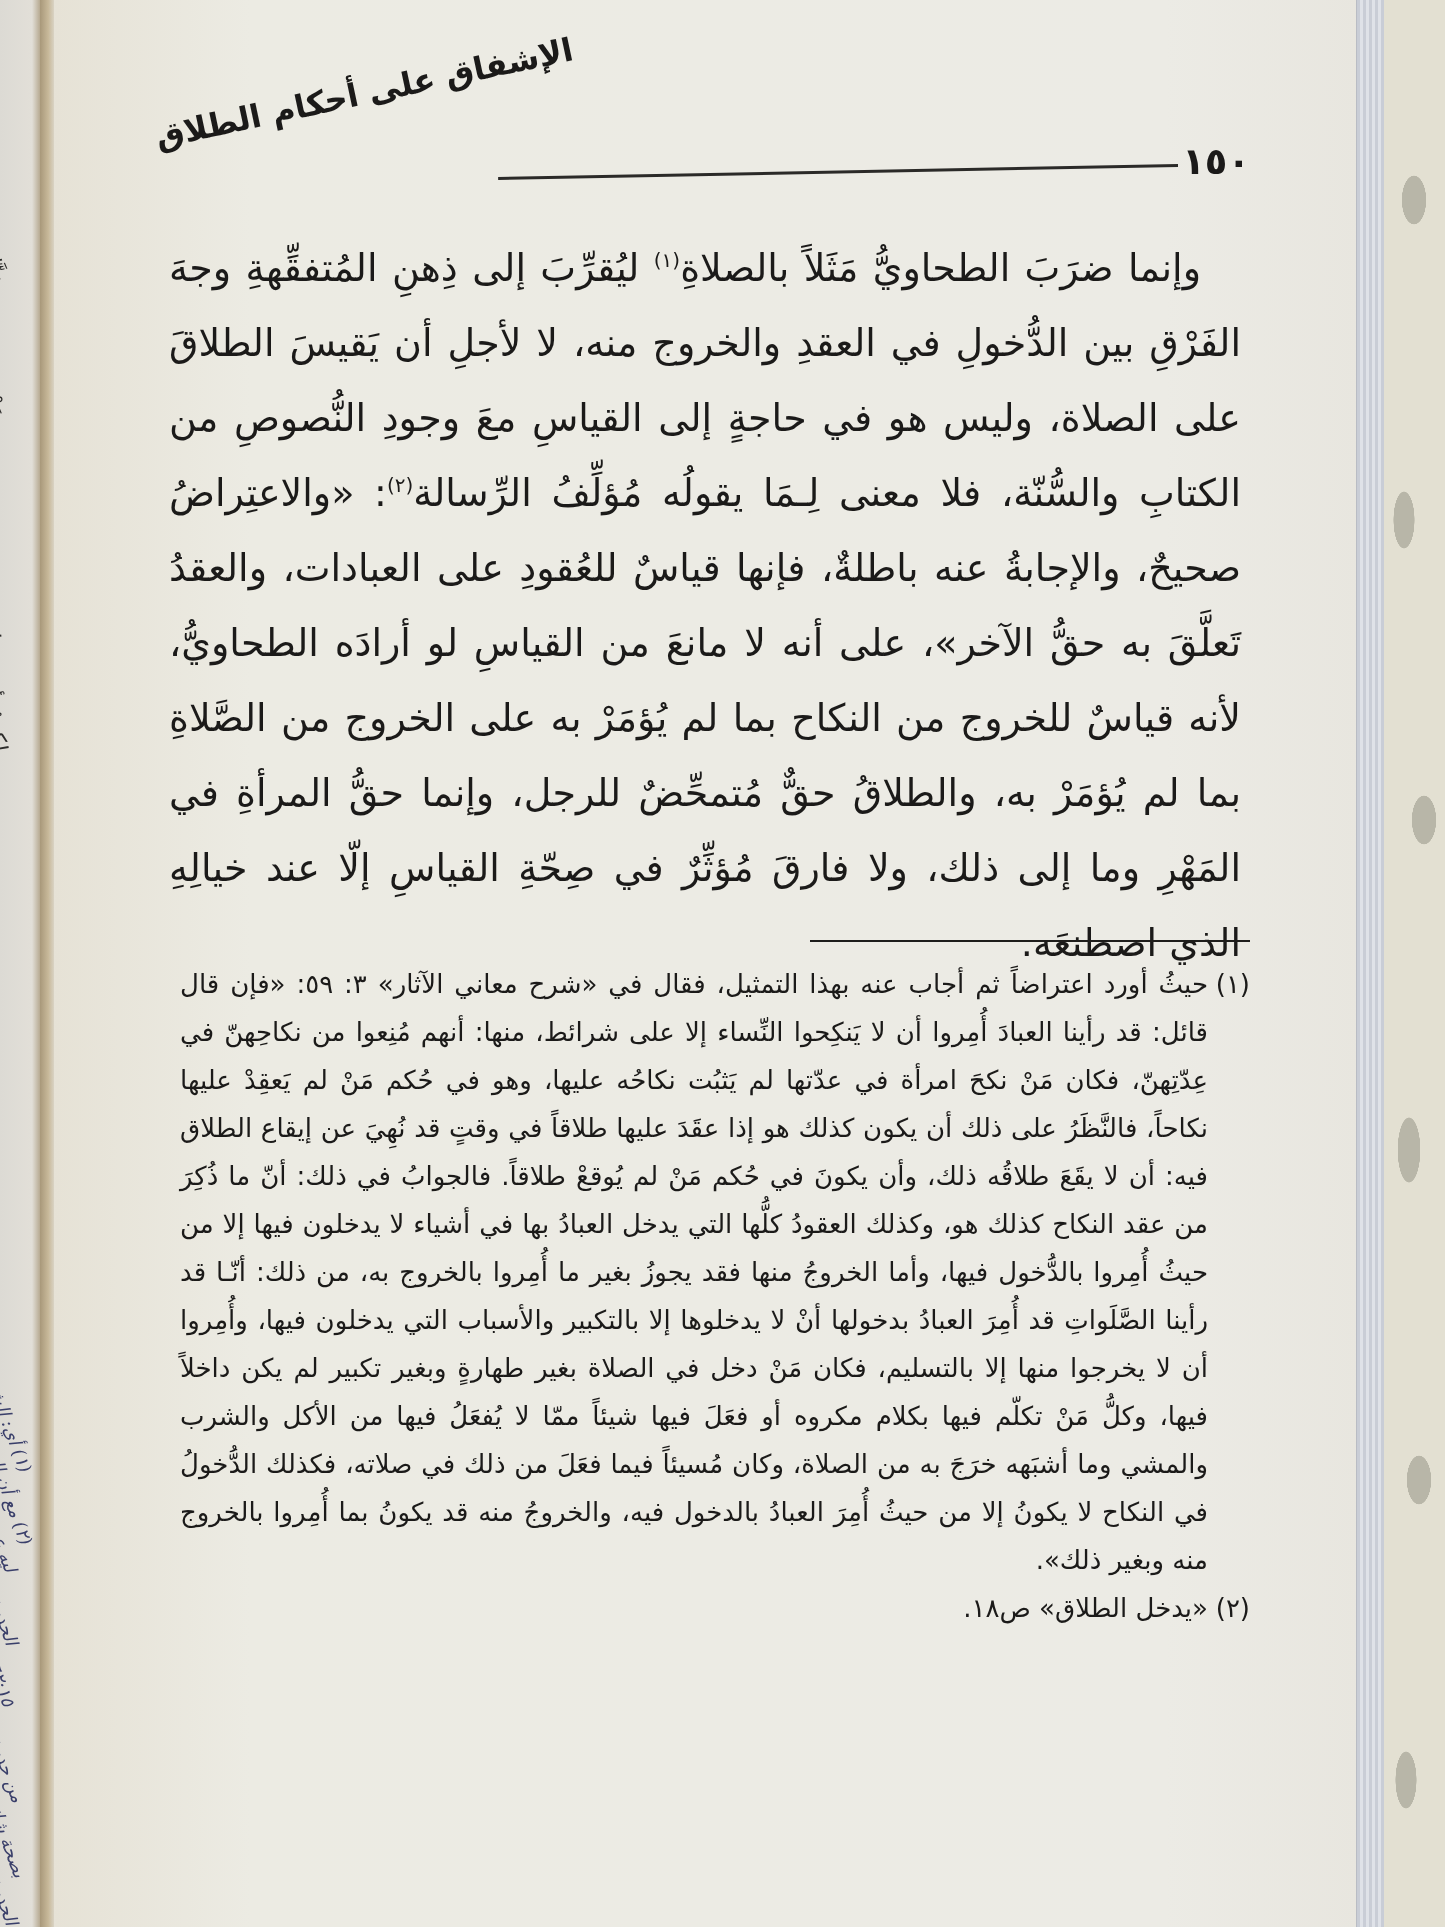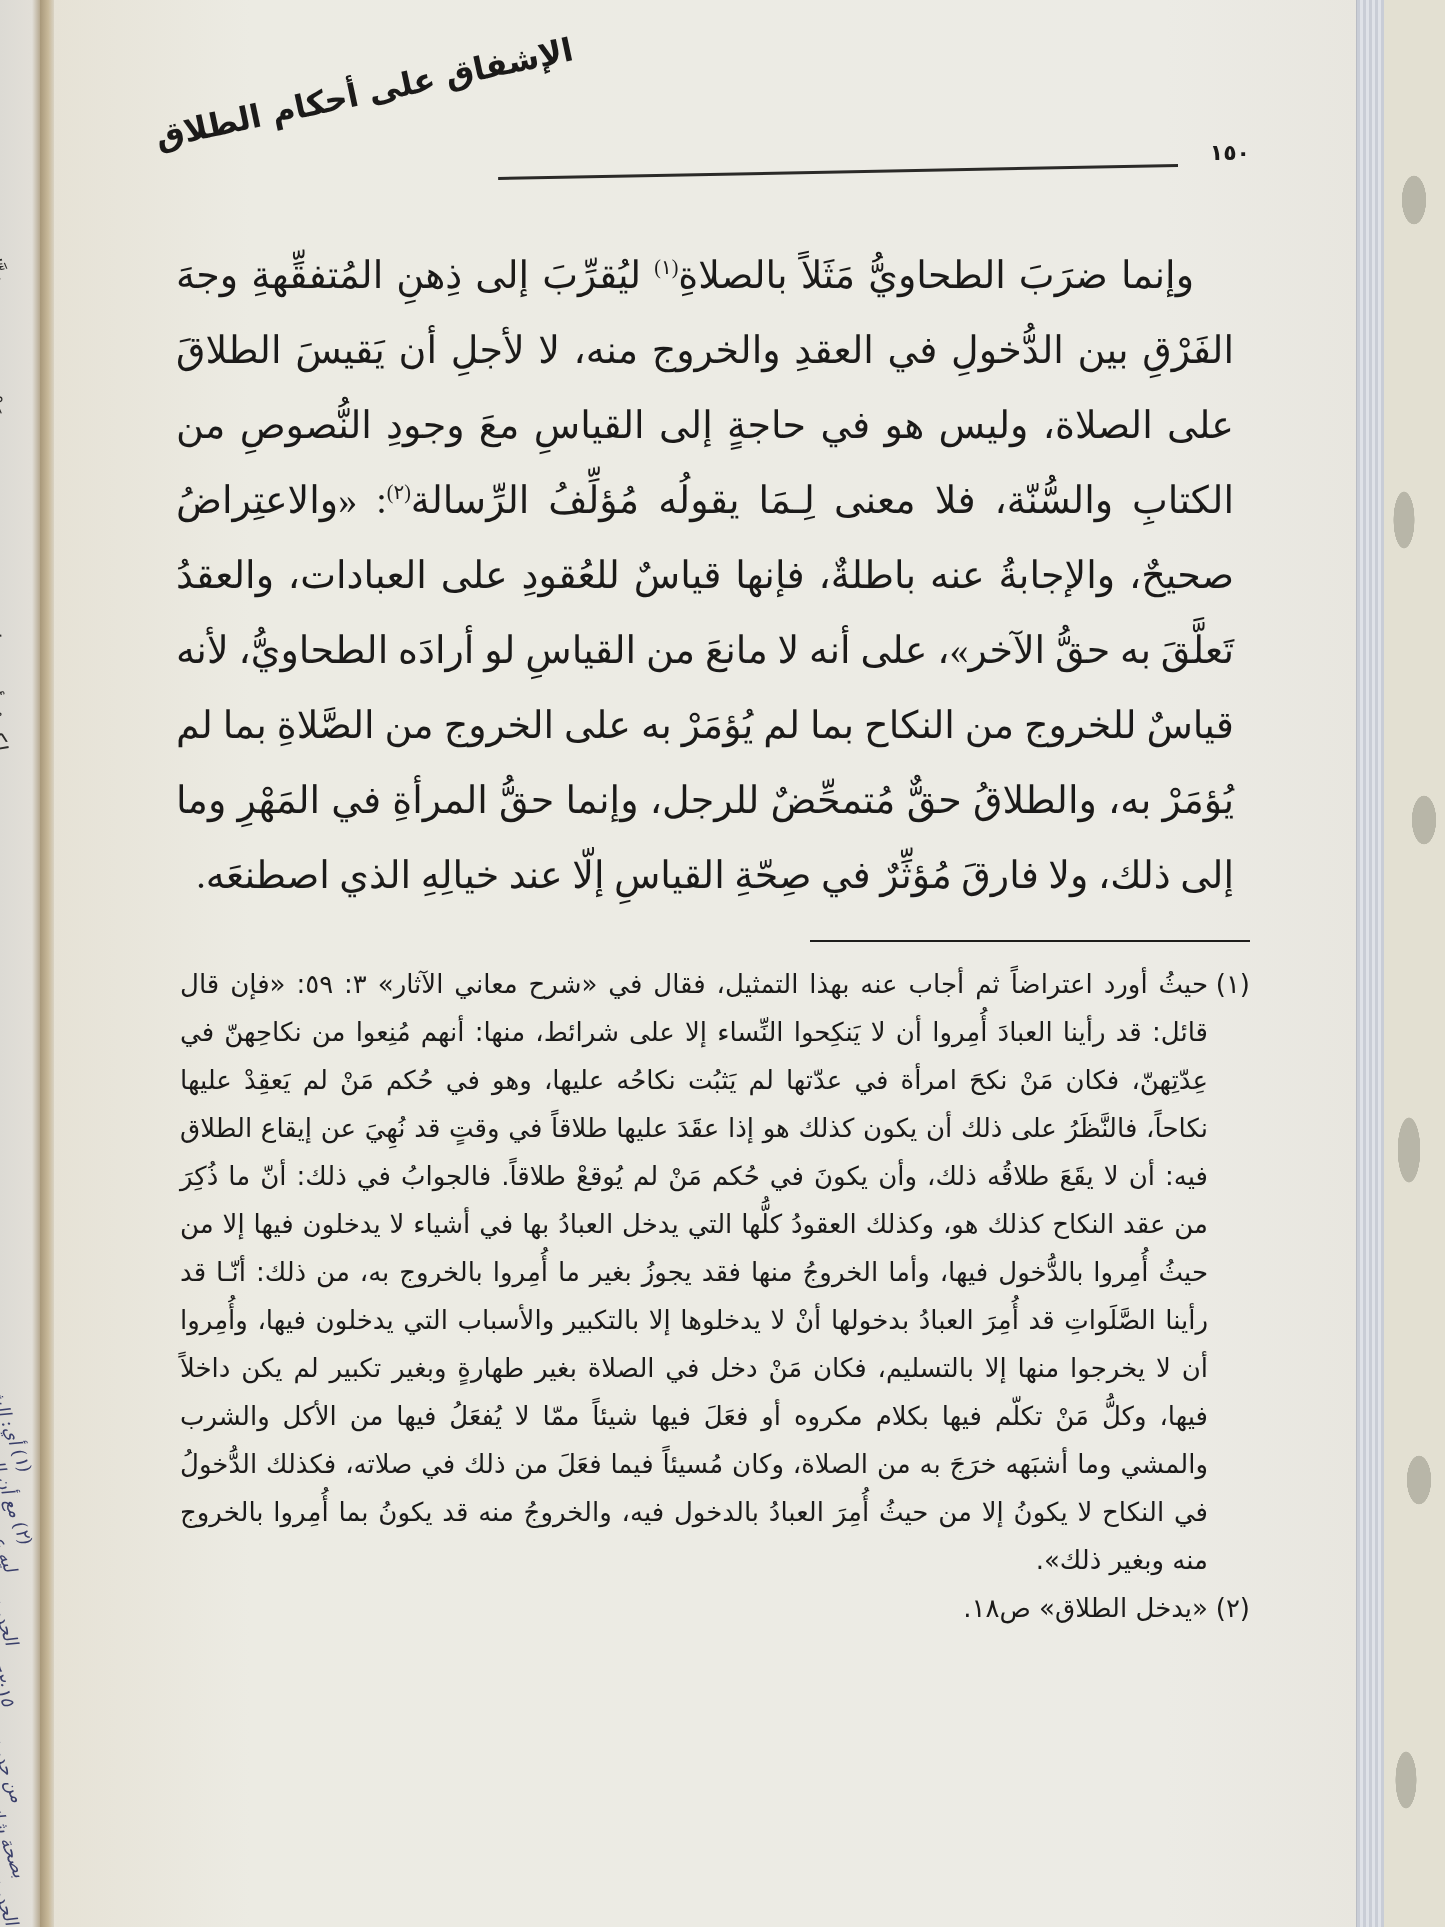--- a/index.html
+++ b/index.html
@@ -51,38 +51,38 @@
   }
 
   .content {
     position: absolute; left: 66px; top: 0; width: 1130px;
     direction: rtl; text-align: justify; color: #1b1a19;
   }
   .header {
     position: absolute; top: 118px; left: 0; width: 1130px; height: 70px;
   }
   .page-number {
-    position: absolute; right: 0; top: 22px; font-size: 22px; font-weight: bold;
+    position: absolute; right: 0; top: 22px; font-size: 37px; font-weight: bold;
     font-family: "DejaVu Sans", sans-serif;
   }
   .header-rule {
     position: absolute; right: 72px; top: 46px; width: 680px; height: 0;
     border-top: 3px solid #2b2a28; transform: rotate(-1.1deg); transform-origin: right center;
   }
   .running-title {
     position: absolute; left: 40px; top: 0; font-size: 32px; font-weight: bold;
     transform: rotate(-12deg); transform-origin: left bottom; white-space: nowrap;
     font-family: "DejaVu Sans", sans-serif;
   }
 
   .body-text {
     position: absolute; top: 222px; right: 0; width: 1090px;
     font-size: 38px; line-height: 75px; font-family: "DejaVu Sans", sans-serif;
   }
-  .body-text p { margin: 16px; text-indent: 40px; font-family: Liberation Serif, serif; }
+  .body-text p { margin: 9px; text-indent: 40px; }
   sup { font-size: 20px; line-height: 0; }
 
   .footnote-rule {
     position: absolute; top: 940px; right: 0; width: 440px; border-top: 2px solid #1e1d1b;
   }
   .footnotes {
     position: absolute; top: 960px; right: 0; width: 1090px;
     font-size: 26px; line-height: 48px; font-family: "DejaVu Sans", sans-serif;
   }
   .fn { display: flex; flex-direction: row; margin: 0; }

